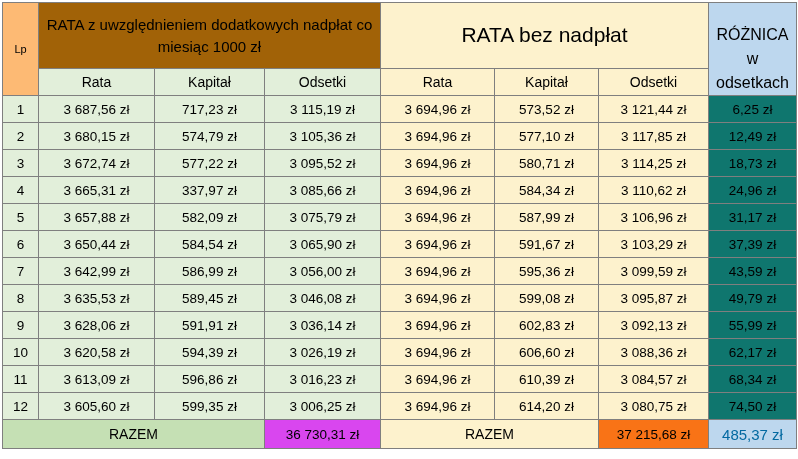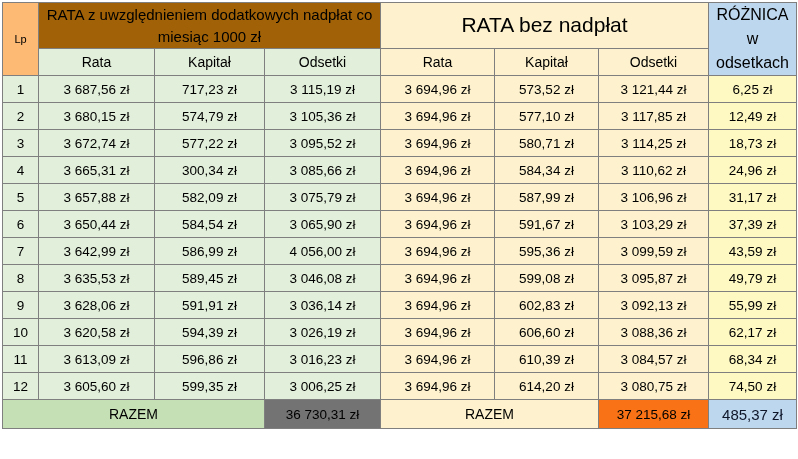--- a/index.html
+++ b/index.html
@@ -51,21 +51,21 @@
     line-height: 1.45;
     padding: 6px 8px;
   }
   .hdr-blue {
     background: #bdd7ee;
     font-size: 16px;
     font-weight: bold;
     line-height: 1.5;
     padding: 6px 4px;
   }
-  .hdr-blue .roznica-top { display: block; }
+  .hdr-blue .roznica-top { display: block; margin-top: 20px; }
   .hdr-blue .roznica-bot { display: block; }
   .lp-cell {
     background: #fdba74;
     font-size: 11px;
   }
   
   .sub-green {
     background: #e2efda;
     font-size: 14px;
     height: 26px;
@@ -79,21 +79,21 @@
   .body-green {
     background: #e2efda;
     height: 26px;
   }
   .body-yellow {
     background: #fdf2cd;
     height: 26px;
     margin-left: 6px;
   }
   .body-blue {
-    background: #fef9c3;
+    background: #0f766e;
     height: 26px;
   }
   .num {
     text-align: right;
     padding-right: 12px;
   }
   .lp-num {
     background: #e2efda;
     height: 26px;
     font-size: 13.5px;
@@ -107,24 +107,24 @@
   .foot-yellow {
     background: #fdf2cd;
     height: 28px;
     font-size: 14px;
   }
   .foot-blue {
     background: #bdd7ee;
     height: 28px;
     font-size: 15px;
     font-weight: bold;
-    color: #0f172a;
+    color: #0369a1;
   }
   .foot-sum-green {
-    background: #737373;
+    background: #d946ef;
     height: 28px;
   }
   .foot-sum-yellow {
     background: #f97316;
     height: 28px;
     margin-left: 48px;
   }
 </style>
 </head>
 <body>
@@ -186,21 +186,21 @@
       <td class="body-green num">577,22 zł</td>
       <td class="body-green num">3 095,52 zł</td>
       <td class="body-yellow num">3 694,96 zł</td>
       <td class="body-yellow num">580,71 zł</td>
       <td class="body-yellow num">3 114,25 zł</td>
       <td class="body-blue num">18,73 zł</td>
     </tr>
     <tr>
       <td class="lp-num">4</td>
       <td class="body-green num">3 665,31 zł</td>
-      <td class="body-green num">300,34 zł</td>
+      <td class="body-green num">337,97 zł</td>
       <td class="body-green num">3 085,66 zł</td>
       <td class="body-yellow num">3 694,96 zł</td>
       <td class="body-yellow num">584,34 zł</td>
       <td class="body-yellow num">3 110,62 zł</td>
       <td class="body-blue num">24,96 zł</td>
     </tr>
     <tr>
       <td class="lp-num">5</td>
       <td class="body-green num">3 657,88 zł</td>
       <td class="body-green num">582,09 zł</td>
@@ -217,21 +217,21 @@
       <td class="body-green num">3 065,90 zł</td>
       <td class="body-yellow num">3 694,96 zł</td>
       <td class="body-yellow num">591,67 zł</td>
       <td class="body-yellow num">3 103,29 zł</td>
       <td class="body-blue num">37,39 zł</td>
     </tr>
     <tr>
       <td class="lp-num">7</td>
       <td class="body-green num">3 642,99 zł</td>
       <td class="body-green num">586,99 zł</td>
-      <td class="body-green num">4 056,00 zł</td>
+      <td class="body-green num">3 056,00 zł</td>
       <td class="body-yellow num">3 694,96 zł</td>
       <td class="body-yellow num">595,36 zł</td>
       <td class="body-yellow num">3 099,59 zł</td>
       <td class="body-blue num">43,59 zł</td>
     </tr>
     <tr>
       <td class="lp-num">8</td>
       <td class="body-green num">3 635,53 zł</td>
       <td class="body-green num">589,45 zł</td>
       <td class="body-green num">3 046,08 zł</td>

